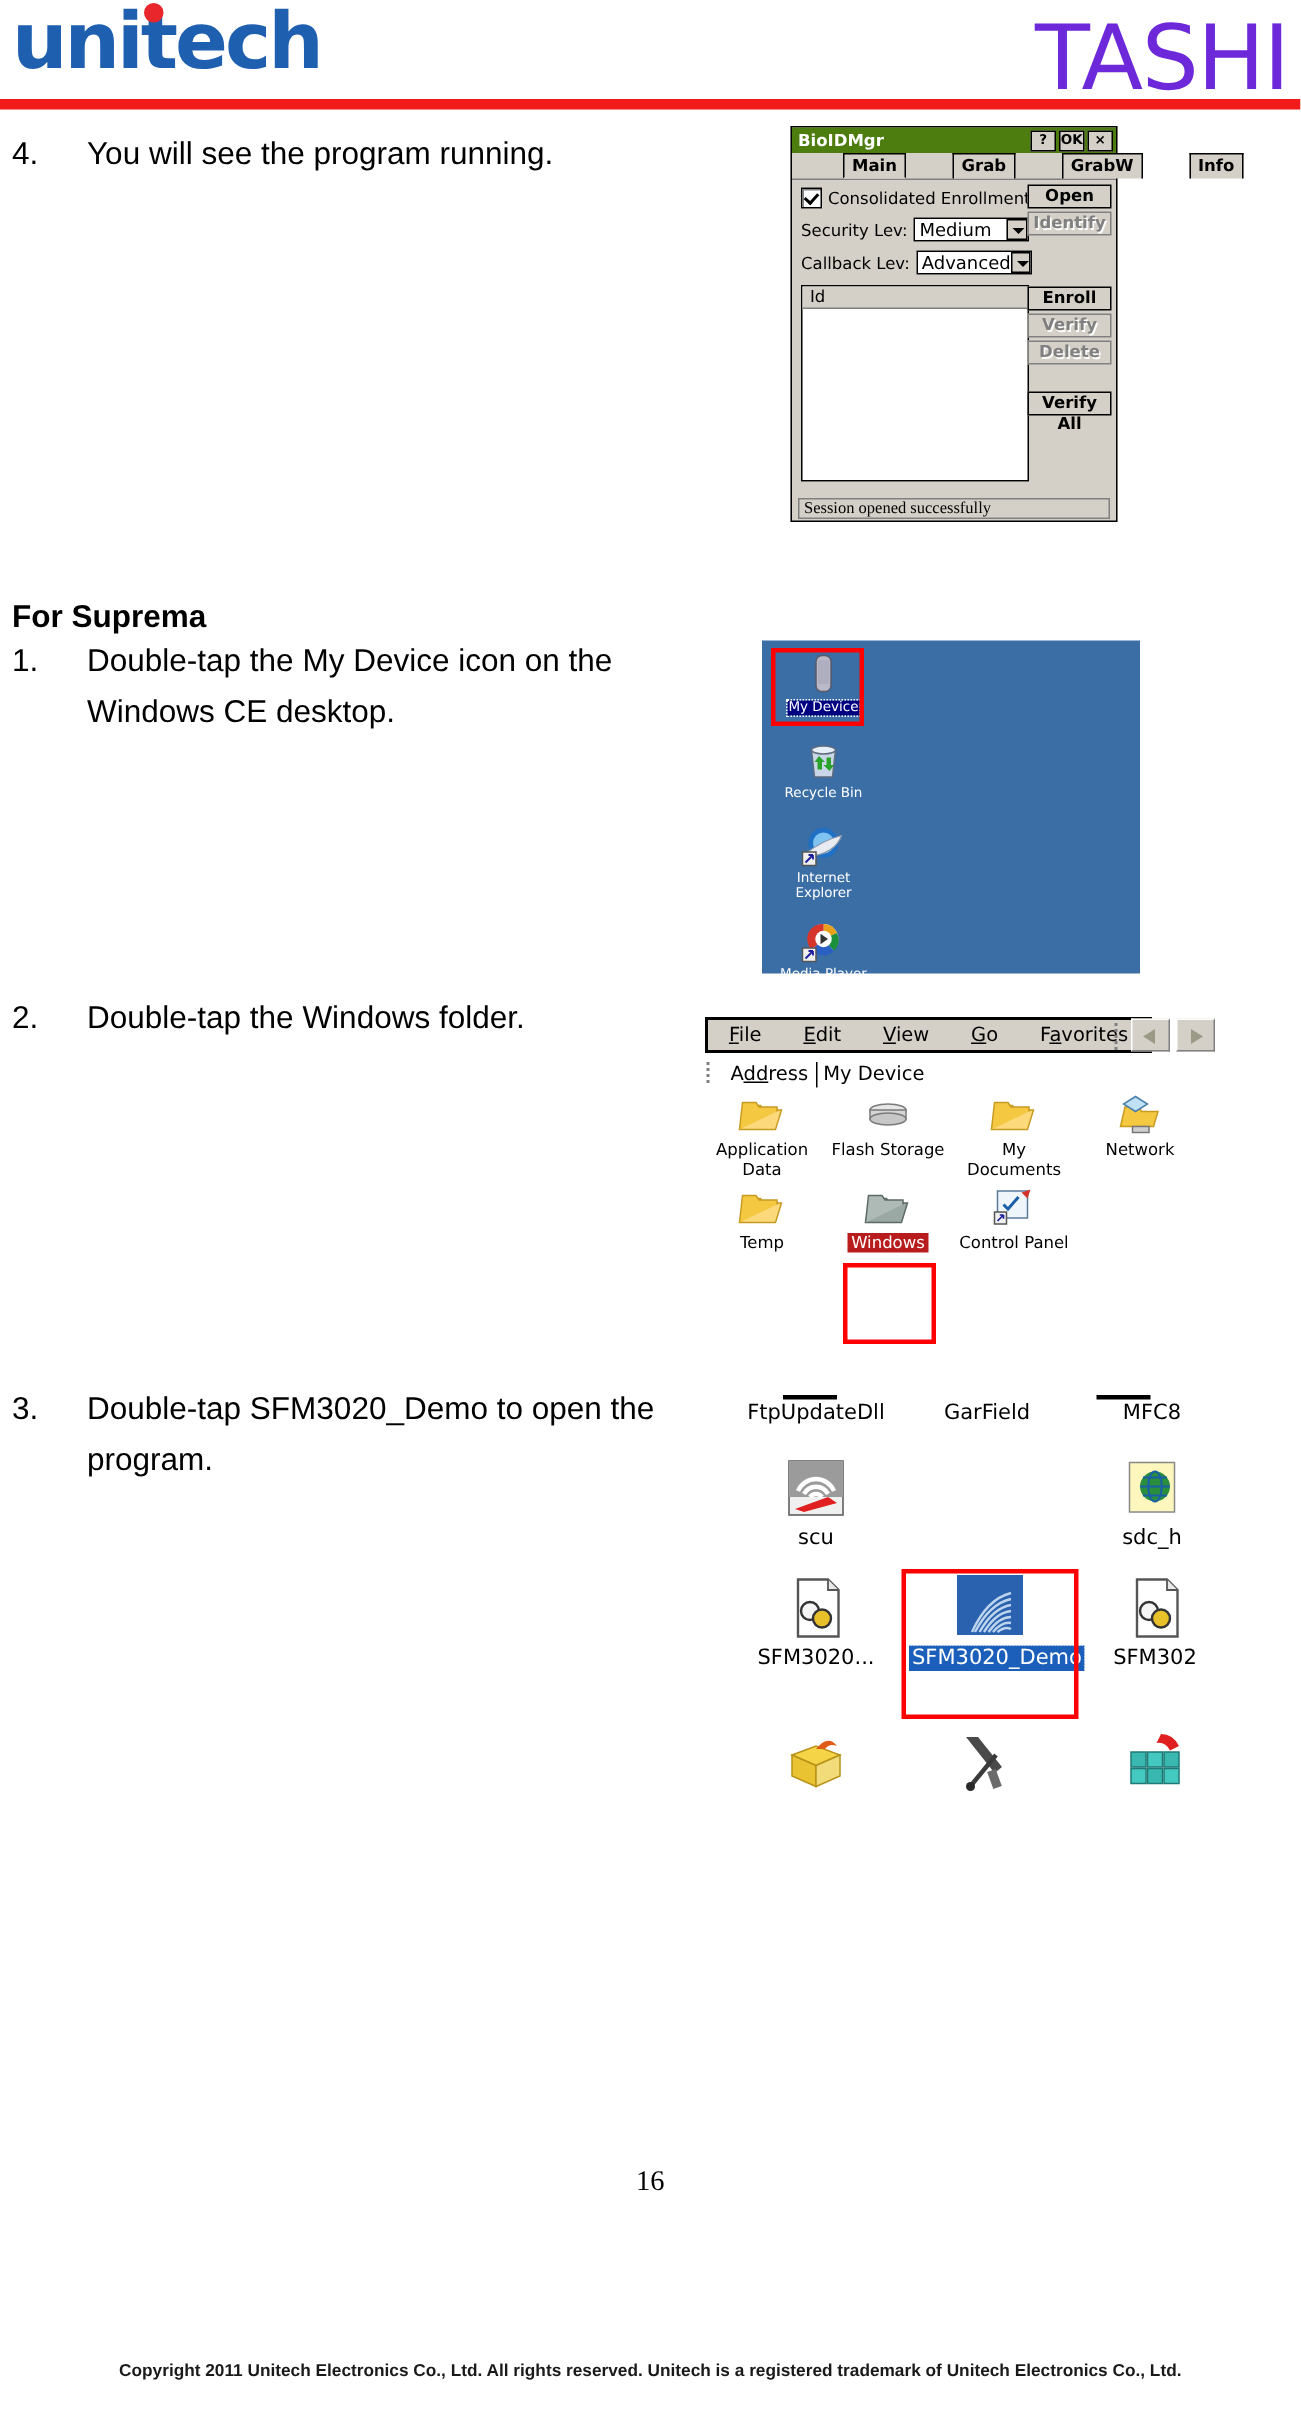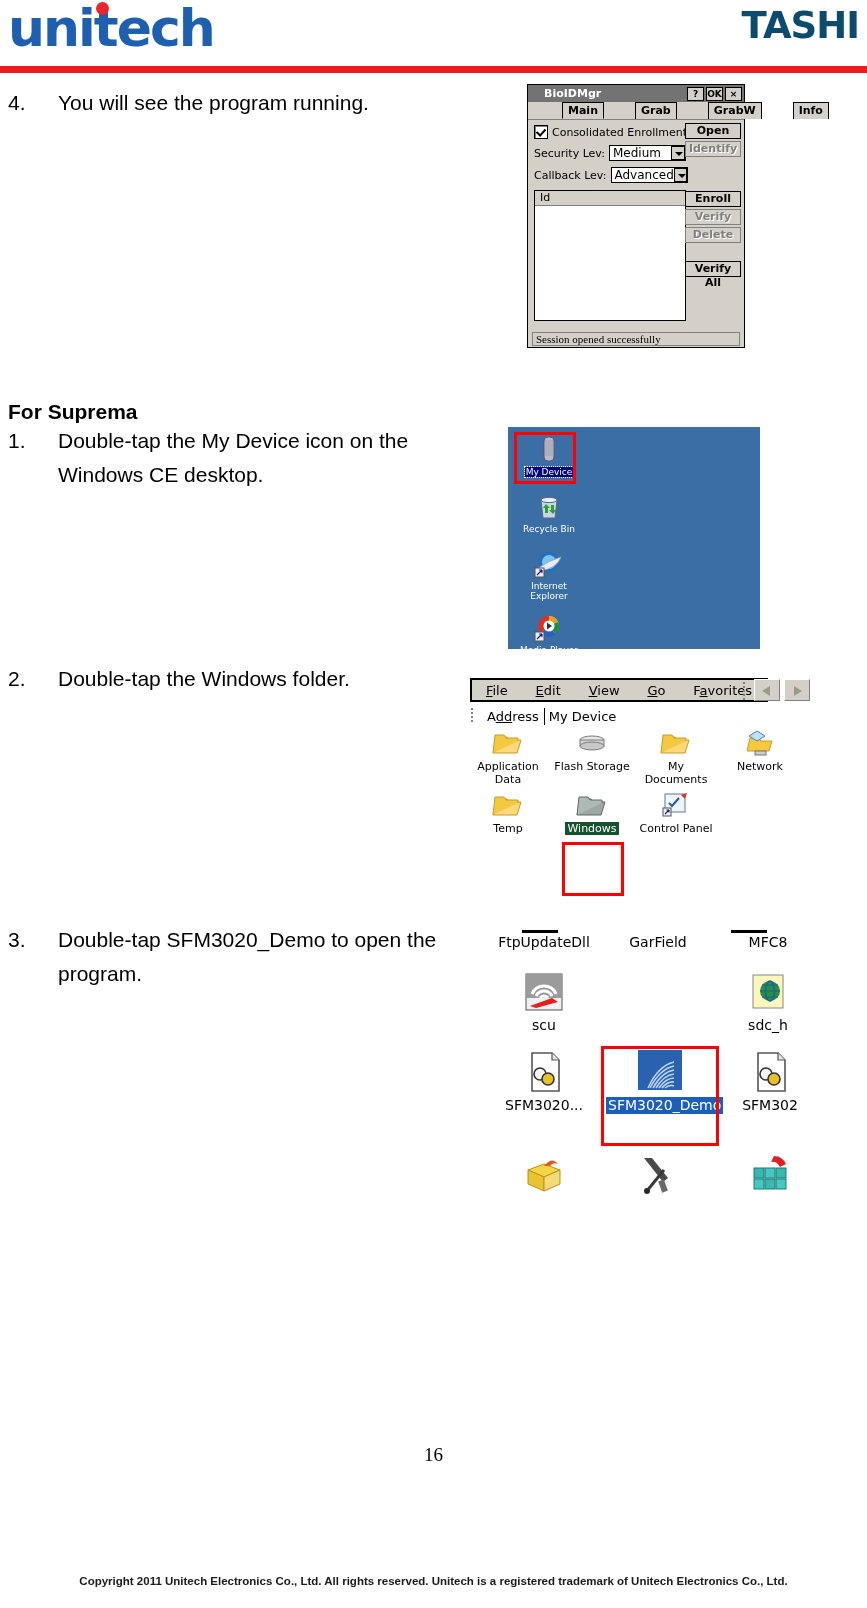--- a/index.html
+++ b/index.html
@@ -40,24 +40,24 @@
     width: 13px;
     height: 13px;
     border-radius: 50%;
     background: #e8262b;
   }
   .logo-tashi {
     position: absolute;
     right: 8px;
     top: 4px;
     font-family: "DejaVu Sans", sans-serif;
-    font-size: 37px;
-    font-weight: bold;
+    font-size: 60px;
+    font-weight: normal;
     letter-spacing: -1px;
-    color: #0c4a6e;
+    color: #6d28d9;
   }
   .header-rule {
     position: absolute;
     left: 0;
     top: 66px;
     width: 867px;
     height: 7px;
     background: #f21b1b;
   }
 
@@ -96,24 +96,24 @@
     width: 218px;
     height: 264px;
     background: #d4d0c8;
     border: 1px solid #000;
     box-sizing: border-box;
     font-family: "DejaVu Sans", sans-serif;
     font-size: 11px;
   }
   .ce-titlebar {
     height: 17px;
-    background: #737373;
+    background: #4d7c0f;
     display: flex;
     align-items: center;
-    padding-left: 16px;
+    padding-left: 4px;
     box-sizing: border-box;
   }
   .ce-title {
     color: #fff;
     font-weight: bold;
     font-size: 11px;
     flex: 1;
     white-space: nowrap;
   }
   .ce-sysbtn {
@@ -379,21 +379,21 @@
     font-size: 11px;
     line-height: 13px;
     color: #000;
   }
   .file-icon .glyph {
     display: block;
     width: 34px; height: 28px;
     margin: 0 auto 3px auto;
   }
   .file-icon .cap { display: inline-block; padding: 0 2px; }
-  .file-icon.selected .cap { background: #14532d; color: #fff; }
+  .file-icon.selected .cap { background: #b91c1c; color: #fff; }
 
   
   #ce-windows {
     left: 466px;
     top: 920px;
     width: 336px;
     height: 290px;
     background: #fff;
     font-family: "DejaVu Sans", sans-serif;
     overflow: hidden;

